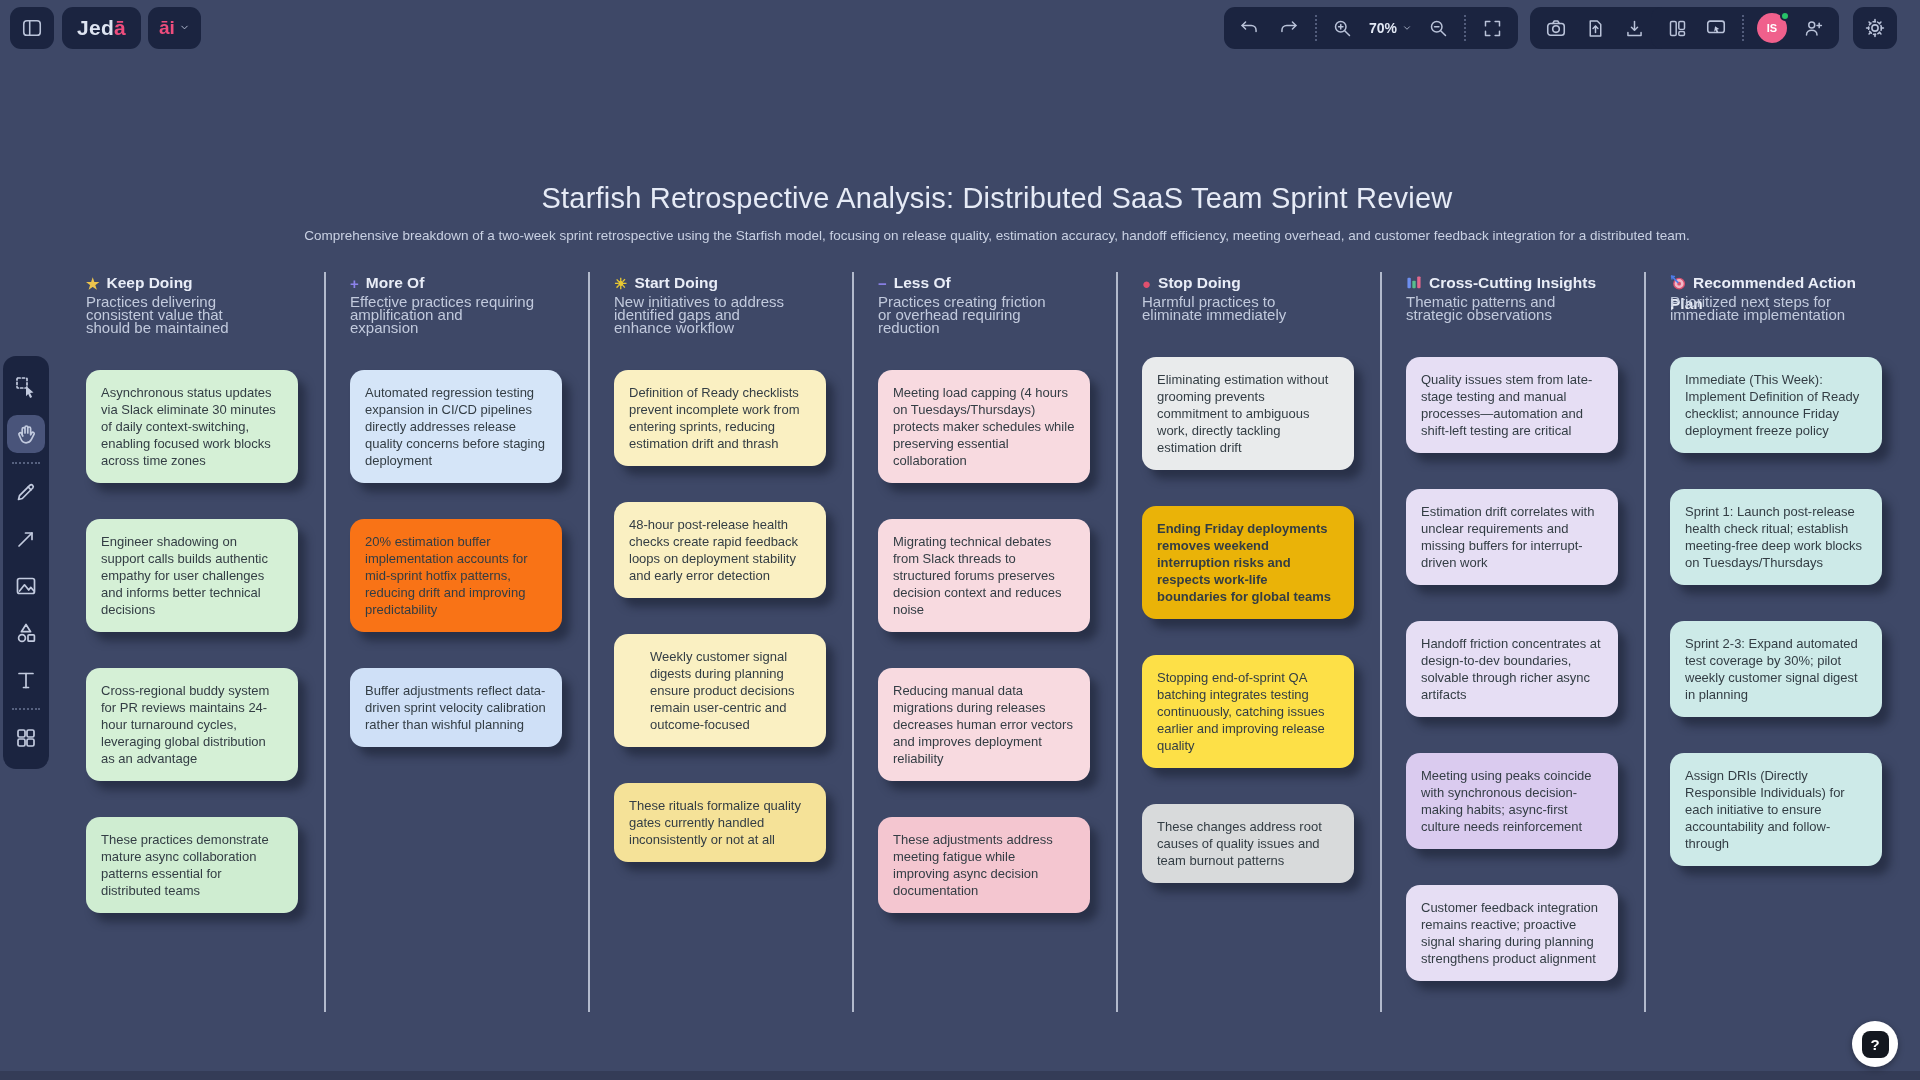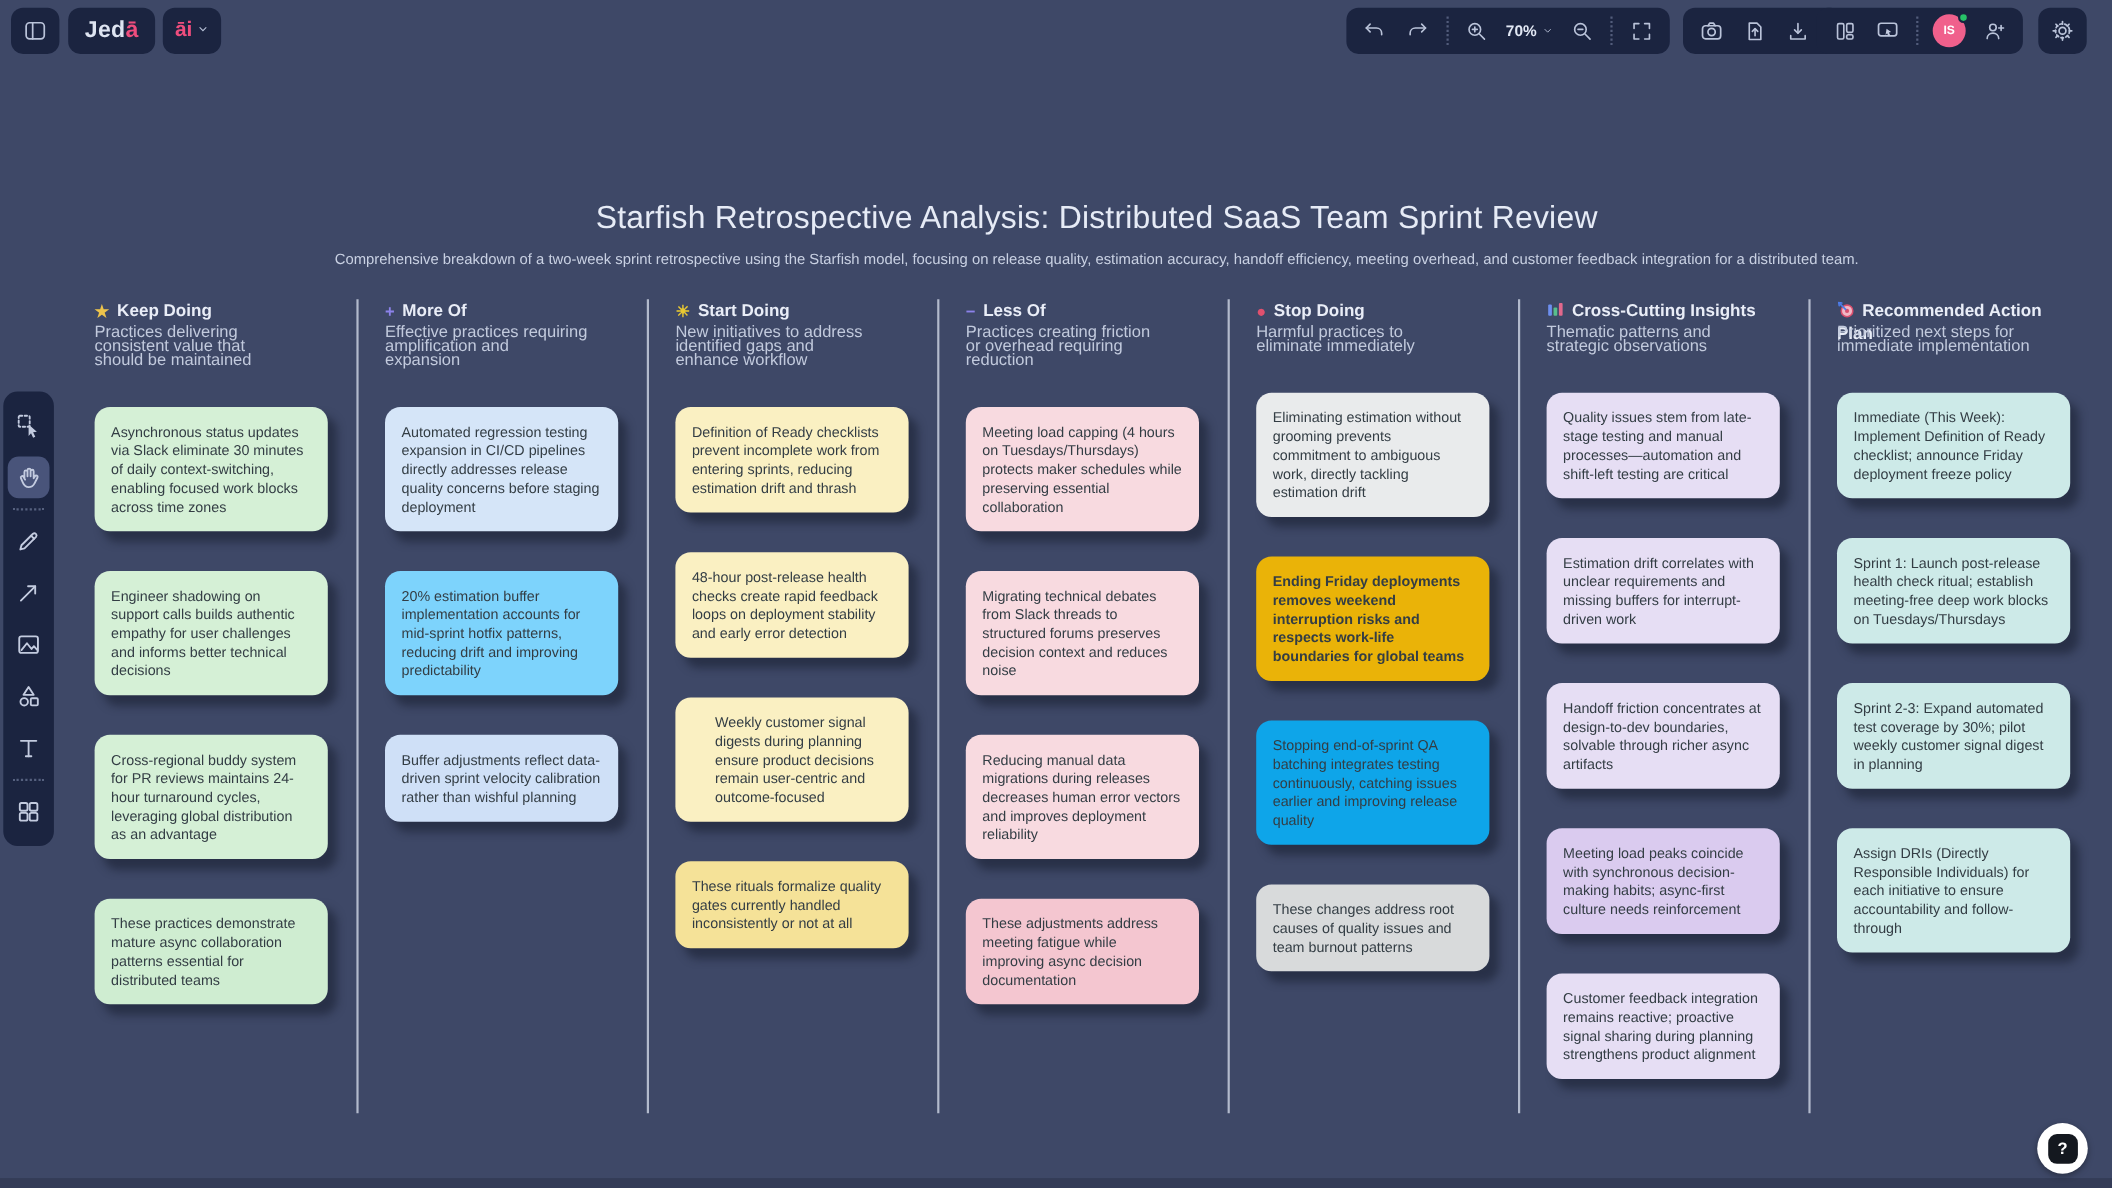--- a/index.html
+++ b/index.html
@@ -281,21 +281,21 @@
     </div>
   </div>
 
   <div class="column">
     <div class="col-head">
       <span class="ci" style="font-weight: 900; color: rgb(140, 130, 234);">+</span><span>More Of</span>
     </div>
     <div class="col-sub">Effective practices requiring amplification and expansion</div>
     <div class="notes">
       <div class="note" style="background: rgb(213, 229, 248);">Automated regression testing expansion in CI/CD pipelines directly addresses release quality concerns before staging deployment</div>
-      <div class="note" style="background: #7dd3fc;">20% estimation buffer implementation accounts for mid-sprint hotfix patterns, reducing drift and improving predictability</div>
+      <div class="note" style="background: #f97316;">20% estimation buffer implementation accounts for mid-sprint hotfix patterns, reducing drift and improving predictability</div>
       <div class="note" style="background: rgb(207, 224, 247);">Buffer adjustments reflect data-driven sprint velocity calibration rather than wishful planning</div>
     </div>
   </div>
 
   <div class="column">
     <div class="col-head">
       <span class="ci" style="color: rgb(232, 200, 50);">☀</span><span>Start Doing</span>
     </div>
     <div class="col-sub">New initiatives to address identified gaps and enhance workflow</div>
     <div class="notes">
@@ -320,39 +320,39 @@
   </div>
 
   <div class="column">
     <div class="col-head">
       <span class="ci" style="color: rgb(224, 80, 110);">●</span><span>Stop Doing</span>
     </div>
     <div class="col-sub">Harmful practices to eliminate immediately</div>
     <div class="notes">
       <div class="note" style="background: rgb(233, 235, 236);">Eliminating estimation without grooming prevents commitment to ambiguous work, directly tackling estimation drift</div>
       <div class="note" style="background: #eab308; font-weight: bold;">Ending Friday deployments removes weekend interruption risks and respects work-life boundaries for global teams</div>
-      <div class="note" style="background: #0ea5e9;">Stopping end-of-sprint QA batching integrates testing continuously, catching issues earlier and improving release quality</div>
+      <div class="note" style="background: #fde047;">Stopping end-of-sprint QA batching integrates testing continuously, catching issues earlier and improving release quality</div>
       <div class="note" style="background: rgb(216, 218, 219);">These changes address root causes of quality issues and team burnout patterns</div>
     </div>
   </div>
 
   <div class="column">
     <div class="col-head">
       <span class="ci-svg"><svg width="16" height="15" viewBox="0 0 16 16">
             <rect x="1" y="3" width="3.6" height="11" rx="1" fill="#6D8FF0"></rect>
             <rect x="6.2" y="6" width="3.6" height="8" rx="1" fill="#58BE8C"></rect>
             <rect x="11.4" y="1.5" width="3.6" height="12.5" rx="1" fill="#E2688C"></rect>
           </svg></span><span>Cross-Cutting Insights</span>
     </div>
     <div class="col-sub">Thematic patterns and strategic observations</div>
     <div class="notes">
       <div class="note" style="background: rgb(230, 222, 244);">Quality issues stem from late-stage testing and manual processes—automation and shift-left testing are critical</div>
       <div class="note" style="background: rgb(230, 222, 244);">Estimation drift correlates with unclear requirements and missing buffers for interrupt-driven work</div>
       <div class="note" style="background: rgb(230, 222, 244);">Handoff friction concentrates at design-to-dev boundaries, solvable through richer async artifacts</div>
-      <div class="note" style="background: rgb(218, 203, 239);">Meeting load peaks coincide with synchronous decision-making habits; async-first culture needs reinforcement</div>
+      <div class="note" style="background: rgb(218, 203, 239);">Meeting using peaks coincide with synchronous decision-making habits; async-first culture needs reinforcement</div>
       <div class="note" style="background: rgb(230, 222, 244);">Customer feedback integration remains reactive; proactive signal sharing during planning strengthens product alignment</div>
     </div>
   </div>
 
   <div class="column">
     <div class="col-head" style="width:195px">
       <span class="ci-svg"><svg width="16" height="15" viewBox="0 0 16 16">
             <circle cx="9.2" cy="9.2" r="5.6" fill="#F2B7C6" stroke="#D94F6E" stroke-width="1.5"></circle>
             <circle cx="9.2" cy="9.2" r="2" fill="#D94F6E"></circle>
             <path d="M1.2 1.2 L7.8 7.8" stroke="#4D7CE8" stroke-width="1.7" stroke-linecap="round"></path>

